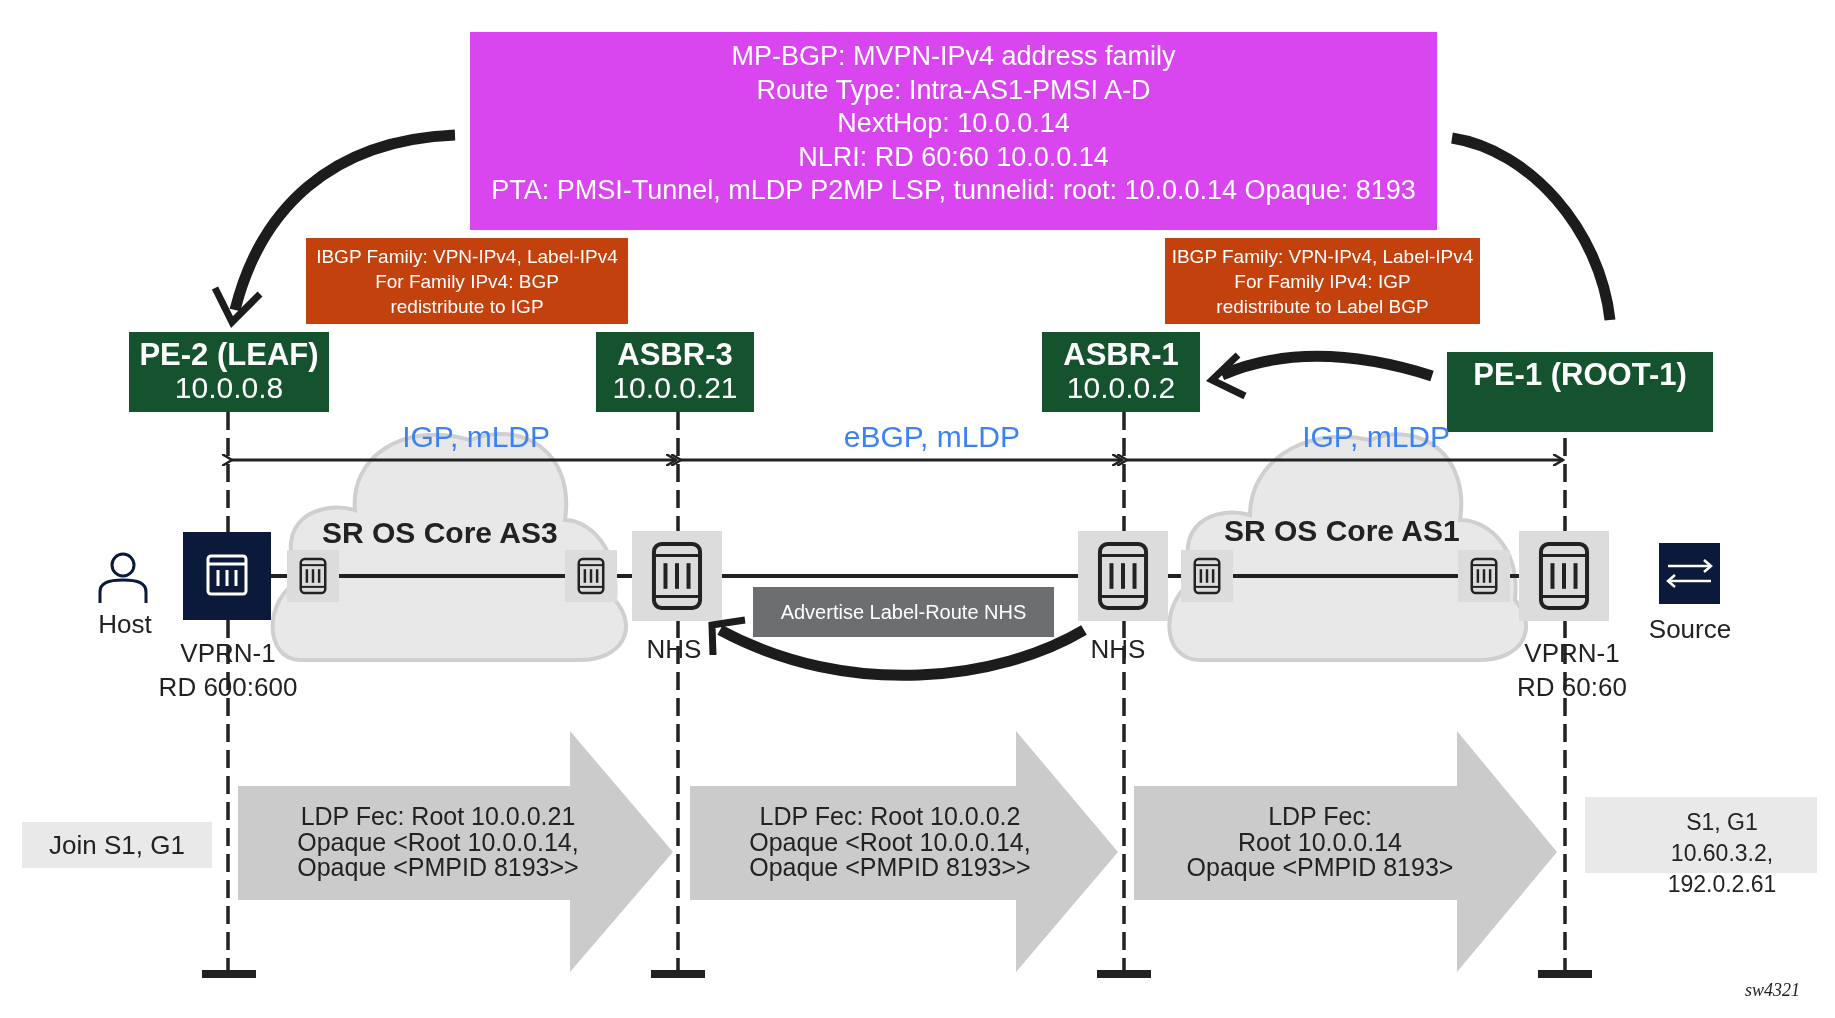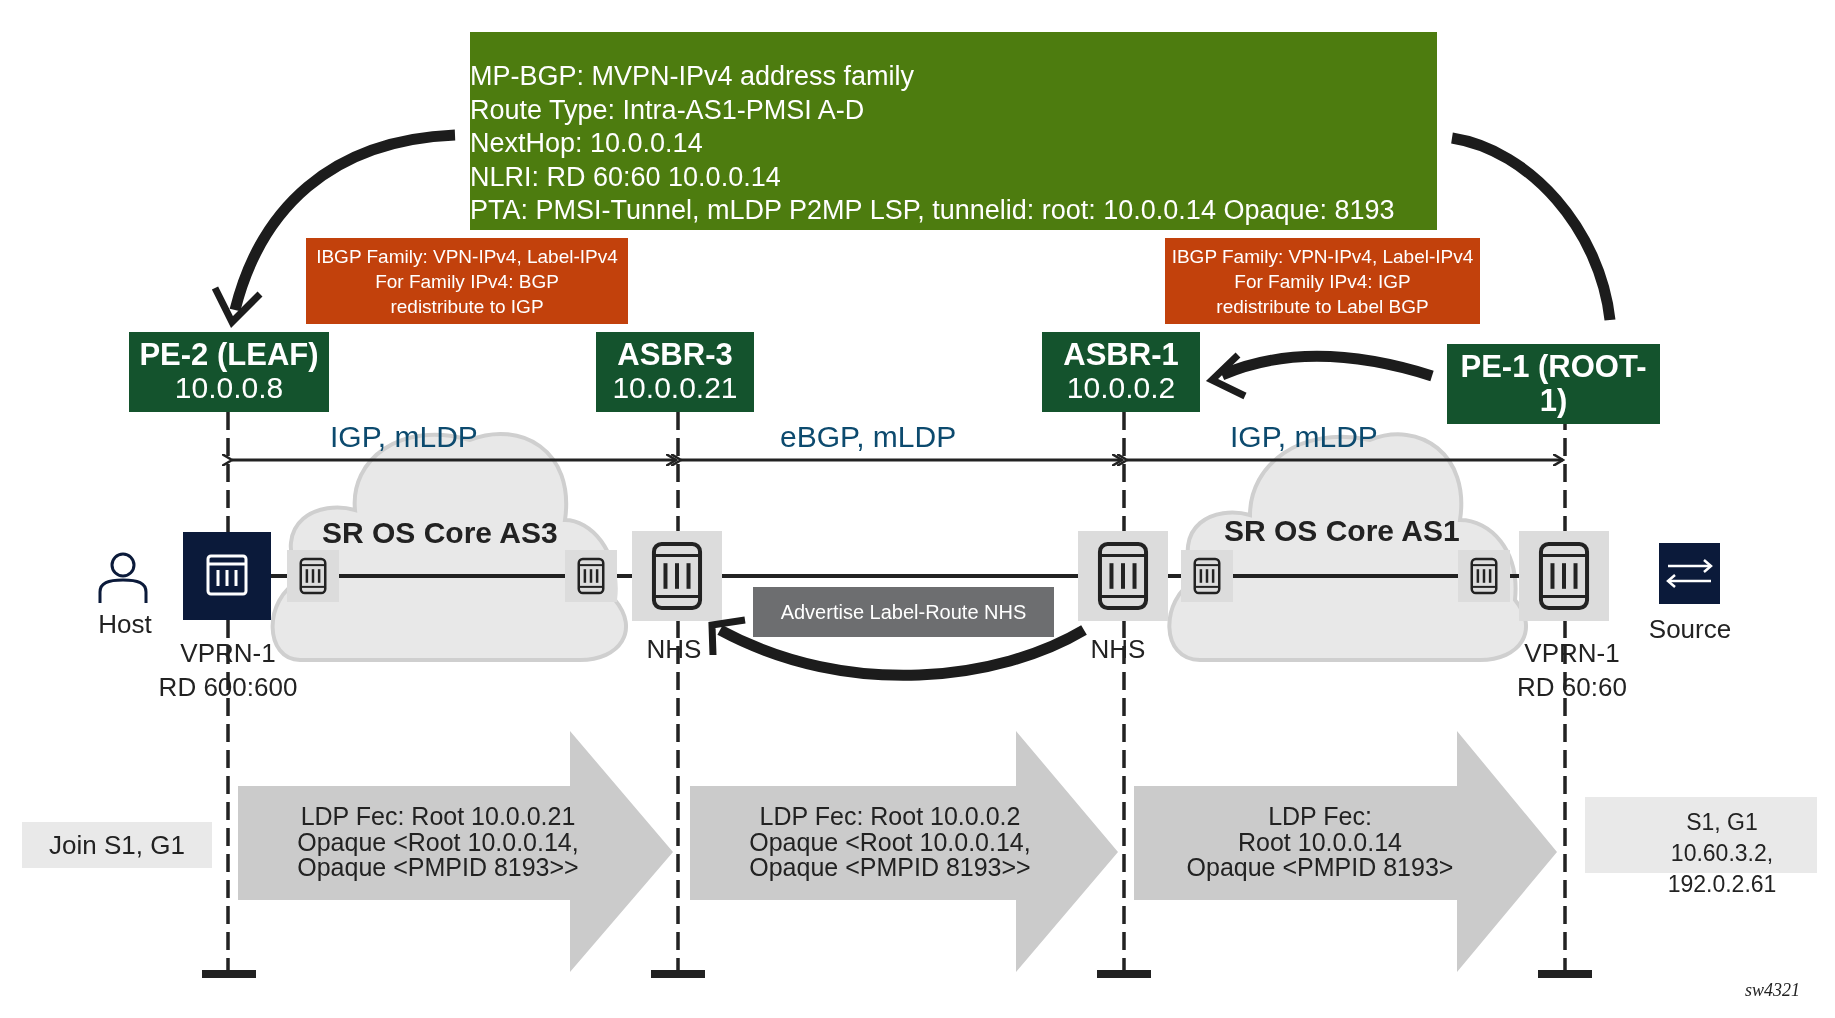--- a/index.html
+++ b/index.html
@@ -1,24 +1,24 @@
 <!DOCTYPE html>
 <html><head>
 <meta charset="utf-8">
 <style>
   html, body { margin:0; padding:0; background:#ffffff; }
   body { width:1835px; height:1018px; position:relative; overflow:hidden; font-family:"Liberation Sans", sans-serif; color:#222; }
   .abs { position:absolute; }
   #canvas { position:absolute; left:0; top:0; width:1835px; height:1018px; }
-  .black-box { left:470px; top:32px; width:967px; height:198px; background:#4d7c0f; color:#fff; font-size:27px; line-height:33.5px; padding-top:28px; box-sizing:border-box; }
+  .black-box { left:470px; top:32px; width:967px; height:198px; background:#d946ef; color:#fff; text-align:center; font-size:27px; line-height:33.5px; padding-top:8px; box-sizing:border-box; }
   .note { background:#c2410c; color:#fff; text-align:center; font-size:19px; line-height:25px; padding-top:6px; box-sizing:border-box; }
   .node { background:#14532d; color:#fff; text-align:center; box-sizing:border-box; padding-top:6px; }
   .node .n1 { font-weight:bold; font-size:31px; line-height:34px; }
   .node .n2 { font-size:30px; line-height:32px; }
-  .link-label { font-size:30px; color:#0c4a6e; text-align:left; }
+  .link-label { font-size:30px; color:#3b82f6; text-align:right; }
   .cloud-label { font-size:30px; font-weight:bold; color:#222; }
   .small-label { font-size:26px; color:#222; text-align:center; line-height:34px; }
   .nhs-note { background:#6d6e70; color:#fff; font-size:20px; text-align:center; line-height:50px; }
   .fec-text { font-size:25px; text-align:center; line-height:25.5px; color:#222; }
   .join { background:#e9e9e9; font-size:26px; text-align:center; }
   .sg { background:#e9e9e9; font-size:23px; text-align:center; line-height:31px; padding-top:10px; box-sizing:border-box; }
   .sw { font-family:"Liberation Serif", serif; font-style:italic; font-size:18px; color:#222; }
 </style>
 </head>
 <body>
@@ -185,21 +185,21 @@
   <div class="n2">10.0.0.8</div>
 </div>
 <div class="abs node" style="left:596px;top:332px;width:158px;height:80px;">
   <div class="n1">ASBR-3</div>
   <div class="n2">10.0.0.21</div>
 </div>
 <div class="abs node" style="left:1042px;top:332px;width:158px;height:80px;">
   <div class="n1">ASBR-1</div>
   <div class="n2">10.0.0.2</div>
 </div>
-<div class="abs node" style="left:1447px;top:344px;width:213px;height:80px;">
+<div class="abs node" style="left:1447px;top:352px;width:266px;height:80px;">
   <div class="n1">PE-1 (ROOT-1)</div>
 </div>
 
 <div class="abs link-label" style="left:330px;top:420px;width:220px;">IGP, mLDP</div>
 <div class="abs link-label" style="left:780px;top:420px;width:240px;">eBGP, mLDP</div>
 <div class="abs link-label" style="left:1230px;top:420px;width:220px;">IGP, mLDP</div>
 
 <div class="abs cloud-label" style="left:322px;top:516px;">SR OS Core AS3</div>
 <div class="abs cloud-label" style="left:1224px;top:514px;">SR OS Core AS1</div>
 

